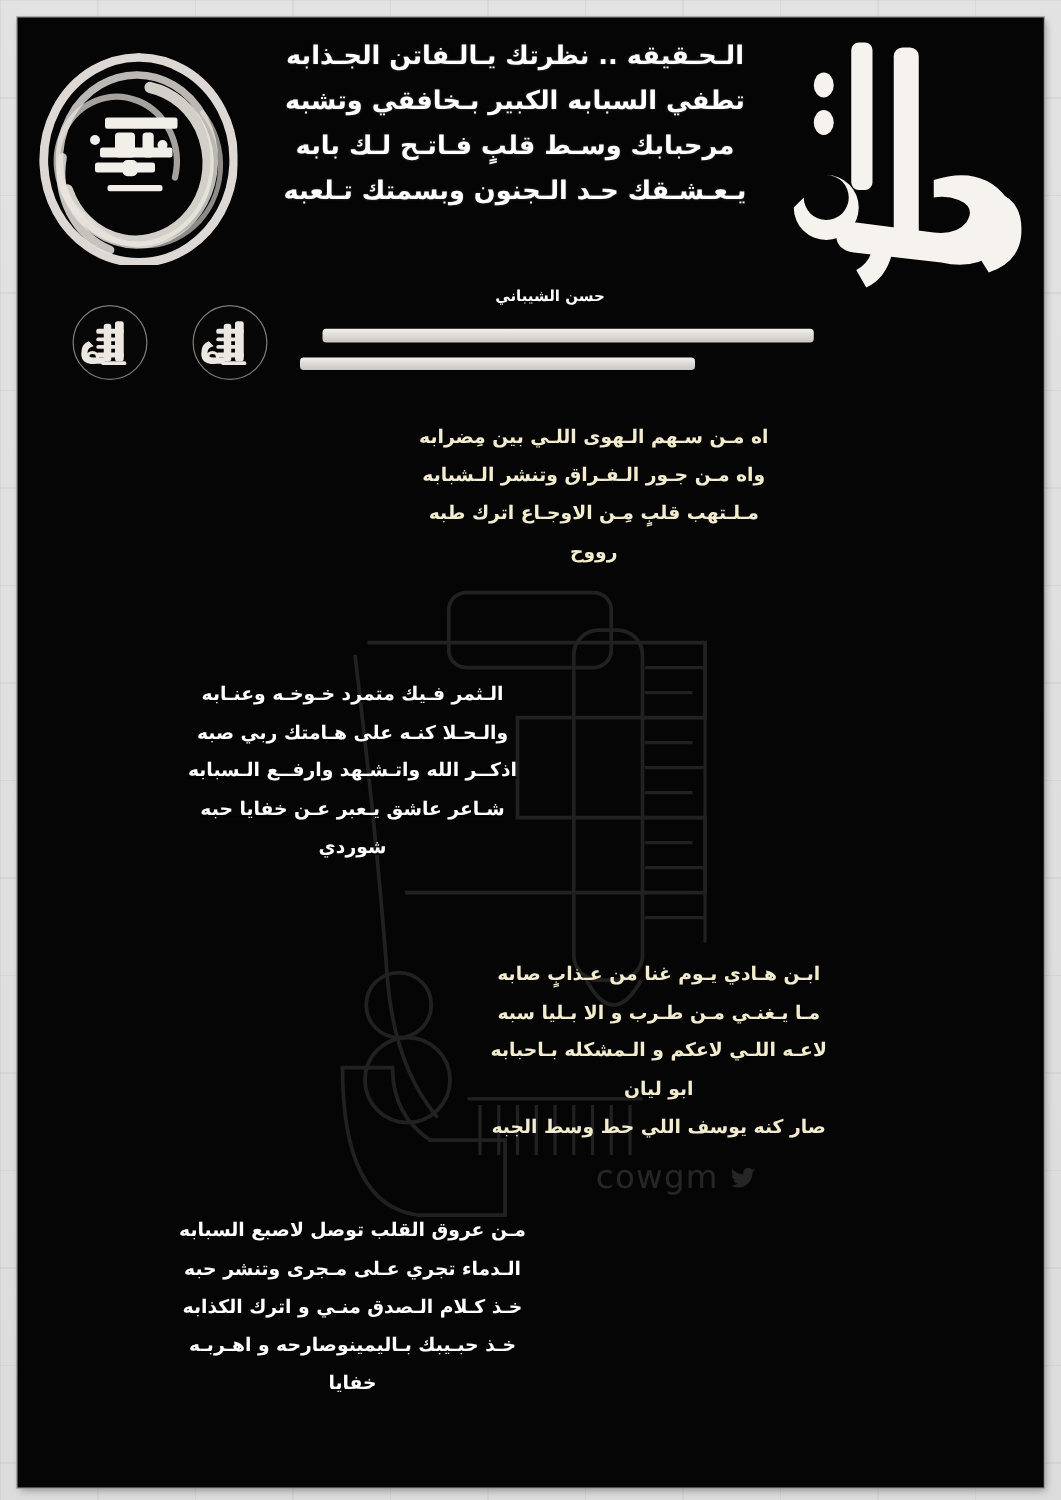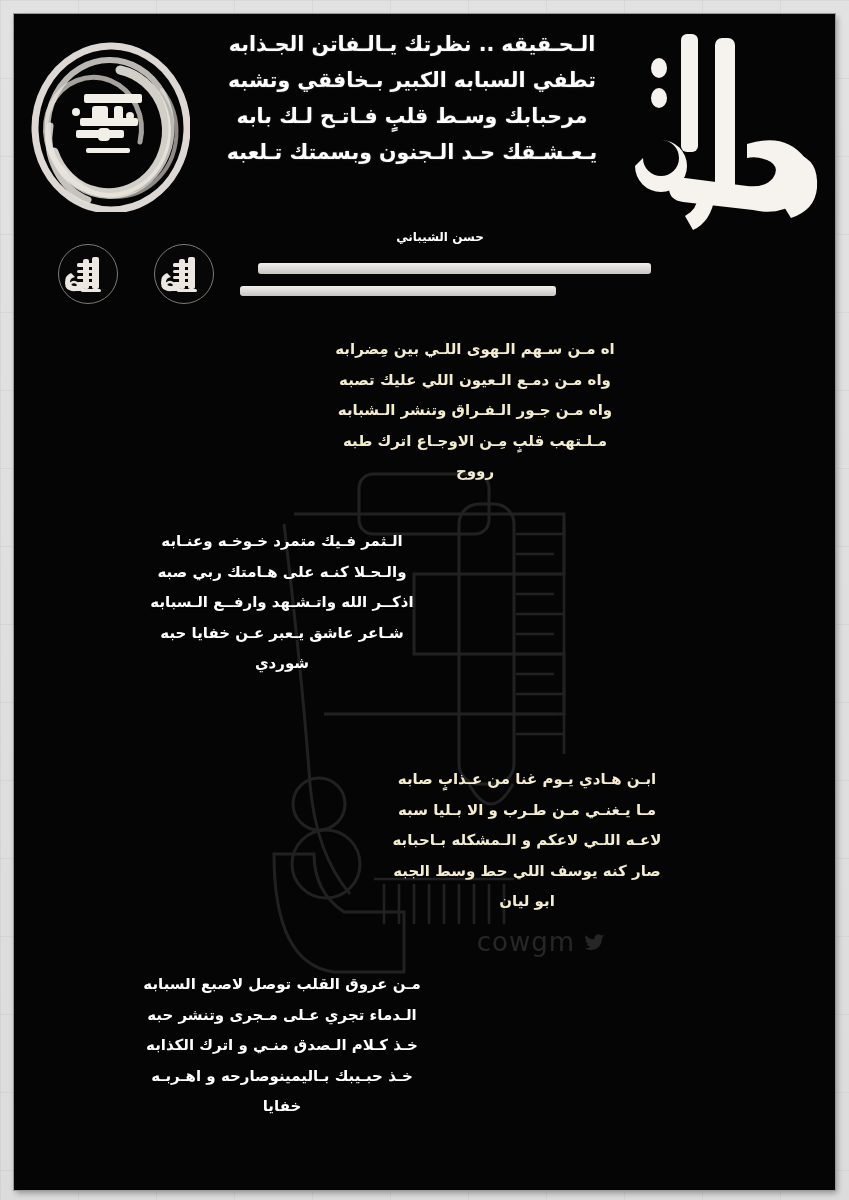--- a/index.html
+++ b/index.html
@@ -158,21 +158,21 @@
     font-weight: bold;
     font-size: 15px;
     line-height: 30.5px;
     white-space: nowrap;
   }
   .stanza.white .line { color: #ffffff; }
   .stanza.cream .line { color: #f3ecce; }
   .stanza.center { text-align: center; }
 
   #stanza-2 { right: 80px;  top: 320px;  width: 560px; }
-  #stanza-3 { left: 18px;   top: 512px;  width: 500px; text-decoration: underline; }
+  #stanza-3 { left: 18px;   top: 526px;  width: 500px; text-decoration: underline; }
   #stanza-4 { right: 28px;  top: 750px;  width: 560px; }
   #stanza-5 { left: 18px;   top: 955px;  width: 500px; }
 </style>
 </head>
 <body>
 
 <div id="page">
 
   <div id="card">
 
@@ -312,40 +312,39 @@
           </g>
         </svg>
       </div>
 
       <div class="bar" id="bar-top"></div>
       <div class="bar" id="bar-bottom"></div>
     </div>
 
     <div class="stanza cream center" id="stanza-2">
       <div class="line">اه مـن سـهم الـهوى اللـي بين مِضرابه</div>
-      <div class="line">واه مـن دمـع الـعيون اللي عليك تصبه</div>
       <div class="line">واه مـن جـور الـفـراق وتنشر الـشبابه</div>
       <div class="line">مـلـتهب قلبٍ مِـن الاوجـاع اترك طبه</div>
       <div class="line">رووح</div>
     </div>
 
     <div class="stanza white center" id="stanza-3">
       <div class="line">الـثمر فـيك متمرد خـوخـه وعنـابه</div>
       <div class="line">والـحـلا كنـه على هـامتك ربي صبه</div>
       <div class="line">اذكــر الله واتـشـهد وارفــع الـسبابه</div>
       <div class="line">شـاعر عاشق يـعبر عـن خفايا حبه</div>
       <div class="line">شوردي</div>
     </div>
 
     <div class="stanza cream center" id="stanza-4">
       <div class="line">ابـن هـادي يـوم غنا من عـذابٍ صابه</div>
       <div class="line">مـا يـغنـي مـن طـرب و الا بـليا سبه</div>
       <div class="line">لاعـه اللـي لاعكم و الـمشكله بـاحبابه</div>
+      <div class="line">ابو ليان</div>
       <div class="line">صار كنه يوسف اللي حط وسط الجبه</div>
-      <div class="line">ابو ليان</div>
     </div>
 
     <div class="stanza white center" id="stanza-5">
       <div class="line">مـن عروق القلب توصل لاصبع السبابه</div>
       <div class="line">الـدماء تجري عـلى مـجرى وتنشر حبه</div>
       <div class="line">خـذ كـلام الـصدق منـي و اترك الكذابه</div>
       <div class="line">خـذ حبـيبك بـاليمينوصارحه و اهـربـه</div>
       <div class="line">خفايا</div>
     </div>
 

